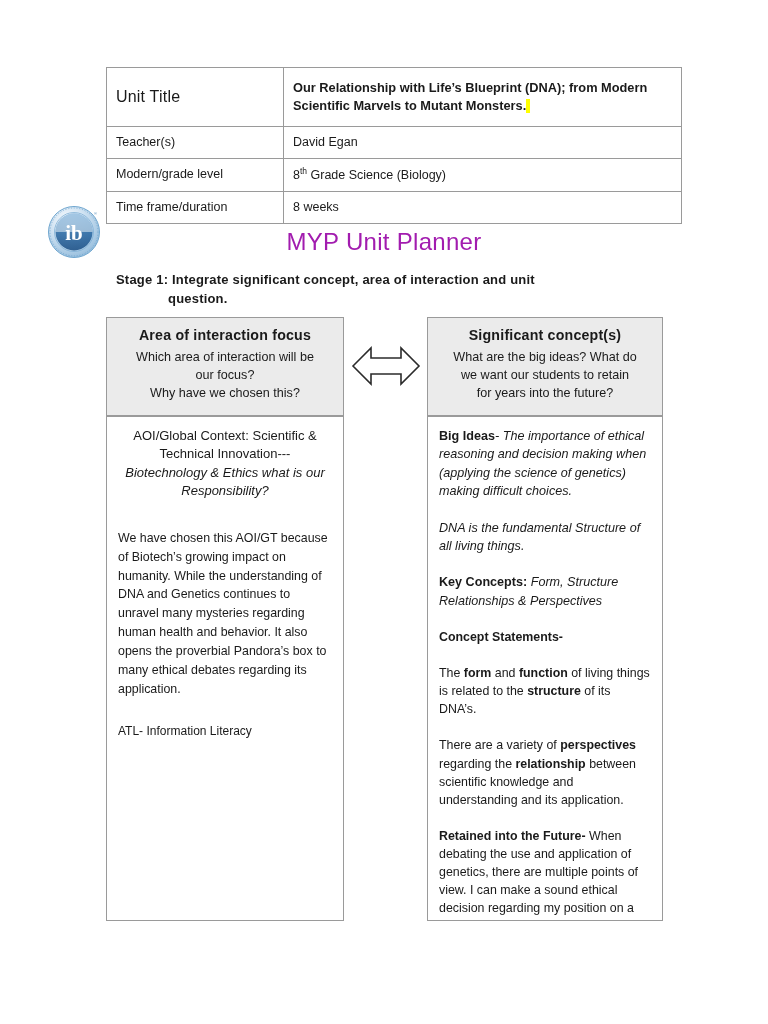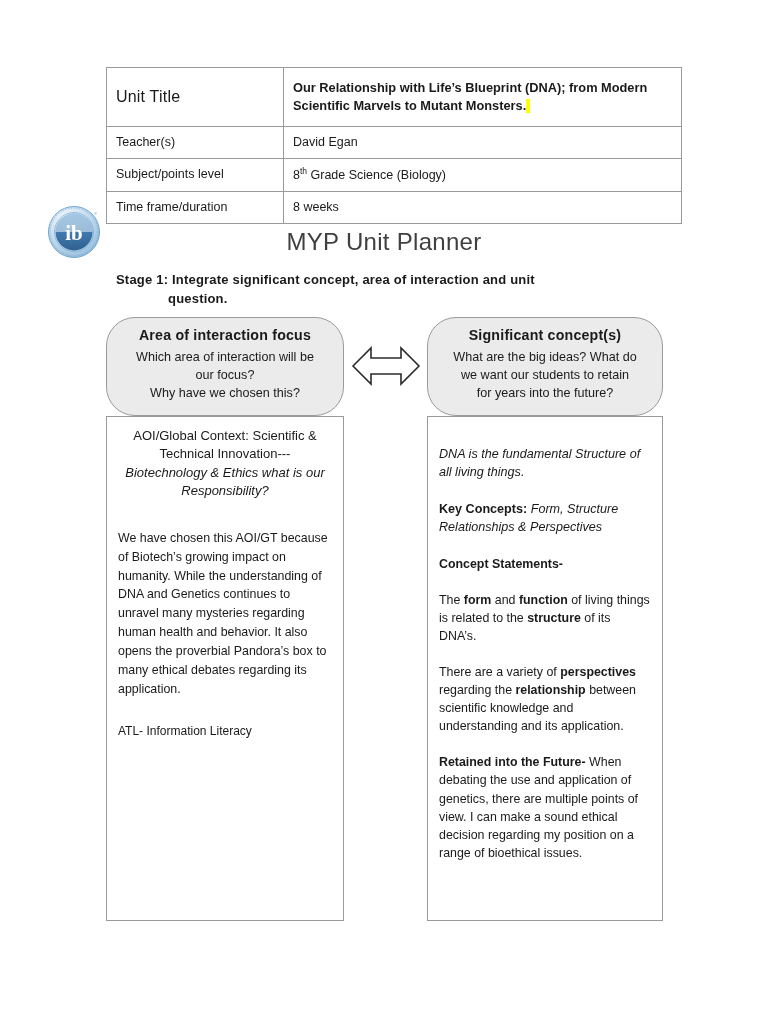--- a/index.html
+++ b/index.html
@@ -77,21 +77,21 @@
   .ib-logo svg { display: block; }
 
   
   .myp-title {
     position: absolute;
     left: 0;
     top: 228px;
     width: 768px;
     text-align: center;
     font-size: 24px;
-    color: #404040;
+    color: #a21caf;
     font-weight: 400;
     letter-spacing: 0.3px;
   }
   .stage-heading {
     position: absolute;
     left: 116px;
     top: 271px;
     width: 540px;
     font-size: 13px;
     font-weight: bold;
@@ -113,21 +113,20 @@
   .panel-left  { left: 106px; width: 238px; }
   .panel-right { left: 427px; width: 236px; }
 
   .panel-head {
     position: absolute;
     top: 317px;
     height: 99px;
     background: #ebebeb;
     padding: 9px 10px 0 10px;
     text-align: center;
-    border-radius: 29px;
   }
   .panel-head h2 {
     margin: 0 0 6px 0;
     font-size: 14.2px;
     font-weight: bold;
     letter-spacing: 0.2px;
   }
   .panel-head p {
     margin: 0;
     font-size: 12.6px;
@@ -195,21 +194,21 @@
         </td>
         <td>
           <span class="unit-title-value">Our Relationship with Life’s Blueprint (DNA); from Modern Scientific Marvels to Mutant Monsters.</span><span class="hl">&nbsp;</span>
         </td>
       </tr>
       <tr>
         <td class="label-col">Teacher(s)</td>
         <td class="val-normal">David Egan</td>
       </tr>
       <tr>
-        <td class="label-col">Subject/points level</td>
+        <td class="label-col">Modern/grade level</td>
         <td class="val-normal"><span>8</span><sup>th</sup><span> Grade Science (Biology)</span></td>
       </tr>
       <tr>
         <td class="label-col">Time frame/duration</td>
         <td class="val-normal">8 weeks</td>
       </tr>
     </tbody>
   </table>
 
   <div class="ib-logo">
@@ -270,20 +269,23 @@
     <p class="aoi-intro">
       <span>AOI/Global Context: Scientific &amp; Technical Innovation---</span>
       <span class="ital">Biotechnology &amp; Ethics what is our Responsibility?</span>
     </p>
     <p class="aoi-para">We have chosen this AOI/GT because of Biotech’s growing impact on humanity. While the understanding of DNA and Genetics continues to unravel many mysteries regarding human health and behavior. It also opens the proverbial Pandora’s box to many ethical debates regarding its application.</p>
     <p class="atl-line">ATL- Information Literacy</p>
   </div>
 
   <div class="panel panel-body panel-right">
 
+    <p class="rp italic">
+      <b>Big Ideas</b><span>- The importance of ethical reasoning and decision making when (applying the science of genetics) making difficult choices.</span>
+    </p>
 
     <p class="rp italic gap-top">DNA is the fundamental Structure of all living things.</p>
 
     <p class="rp italic gap-top">
       <b>Key Concepts:</b><span> Form, Structure Relationships &amp; Perspectives</span>
     </p>
 
     <p class="rp gap-top">
       <b>Concept Statements-</b>
     </p>

